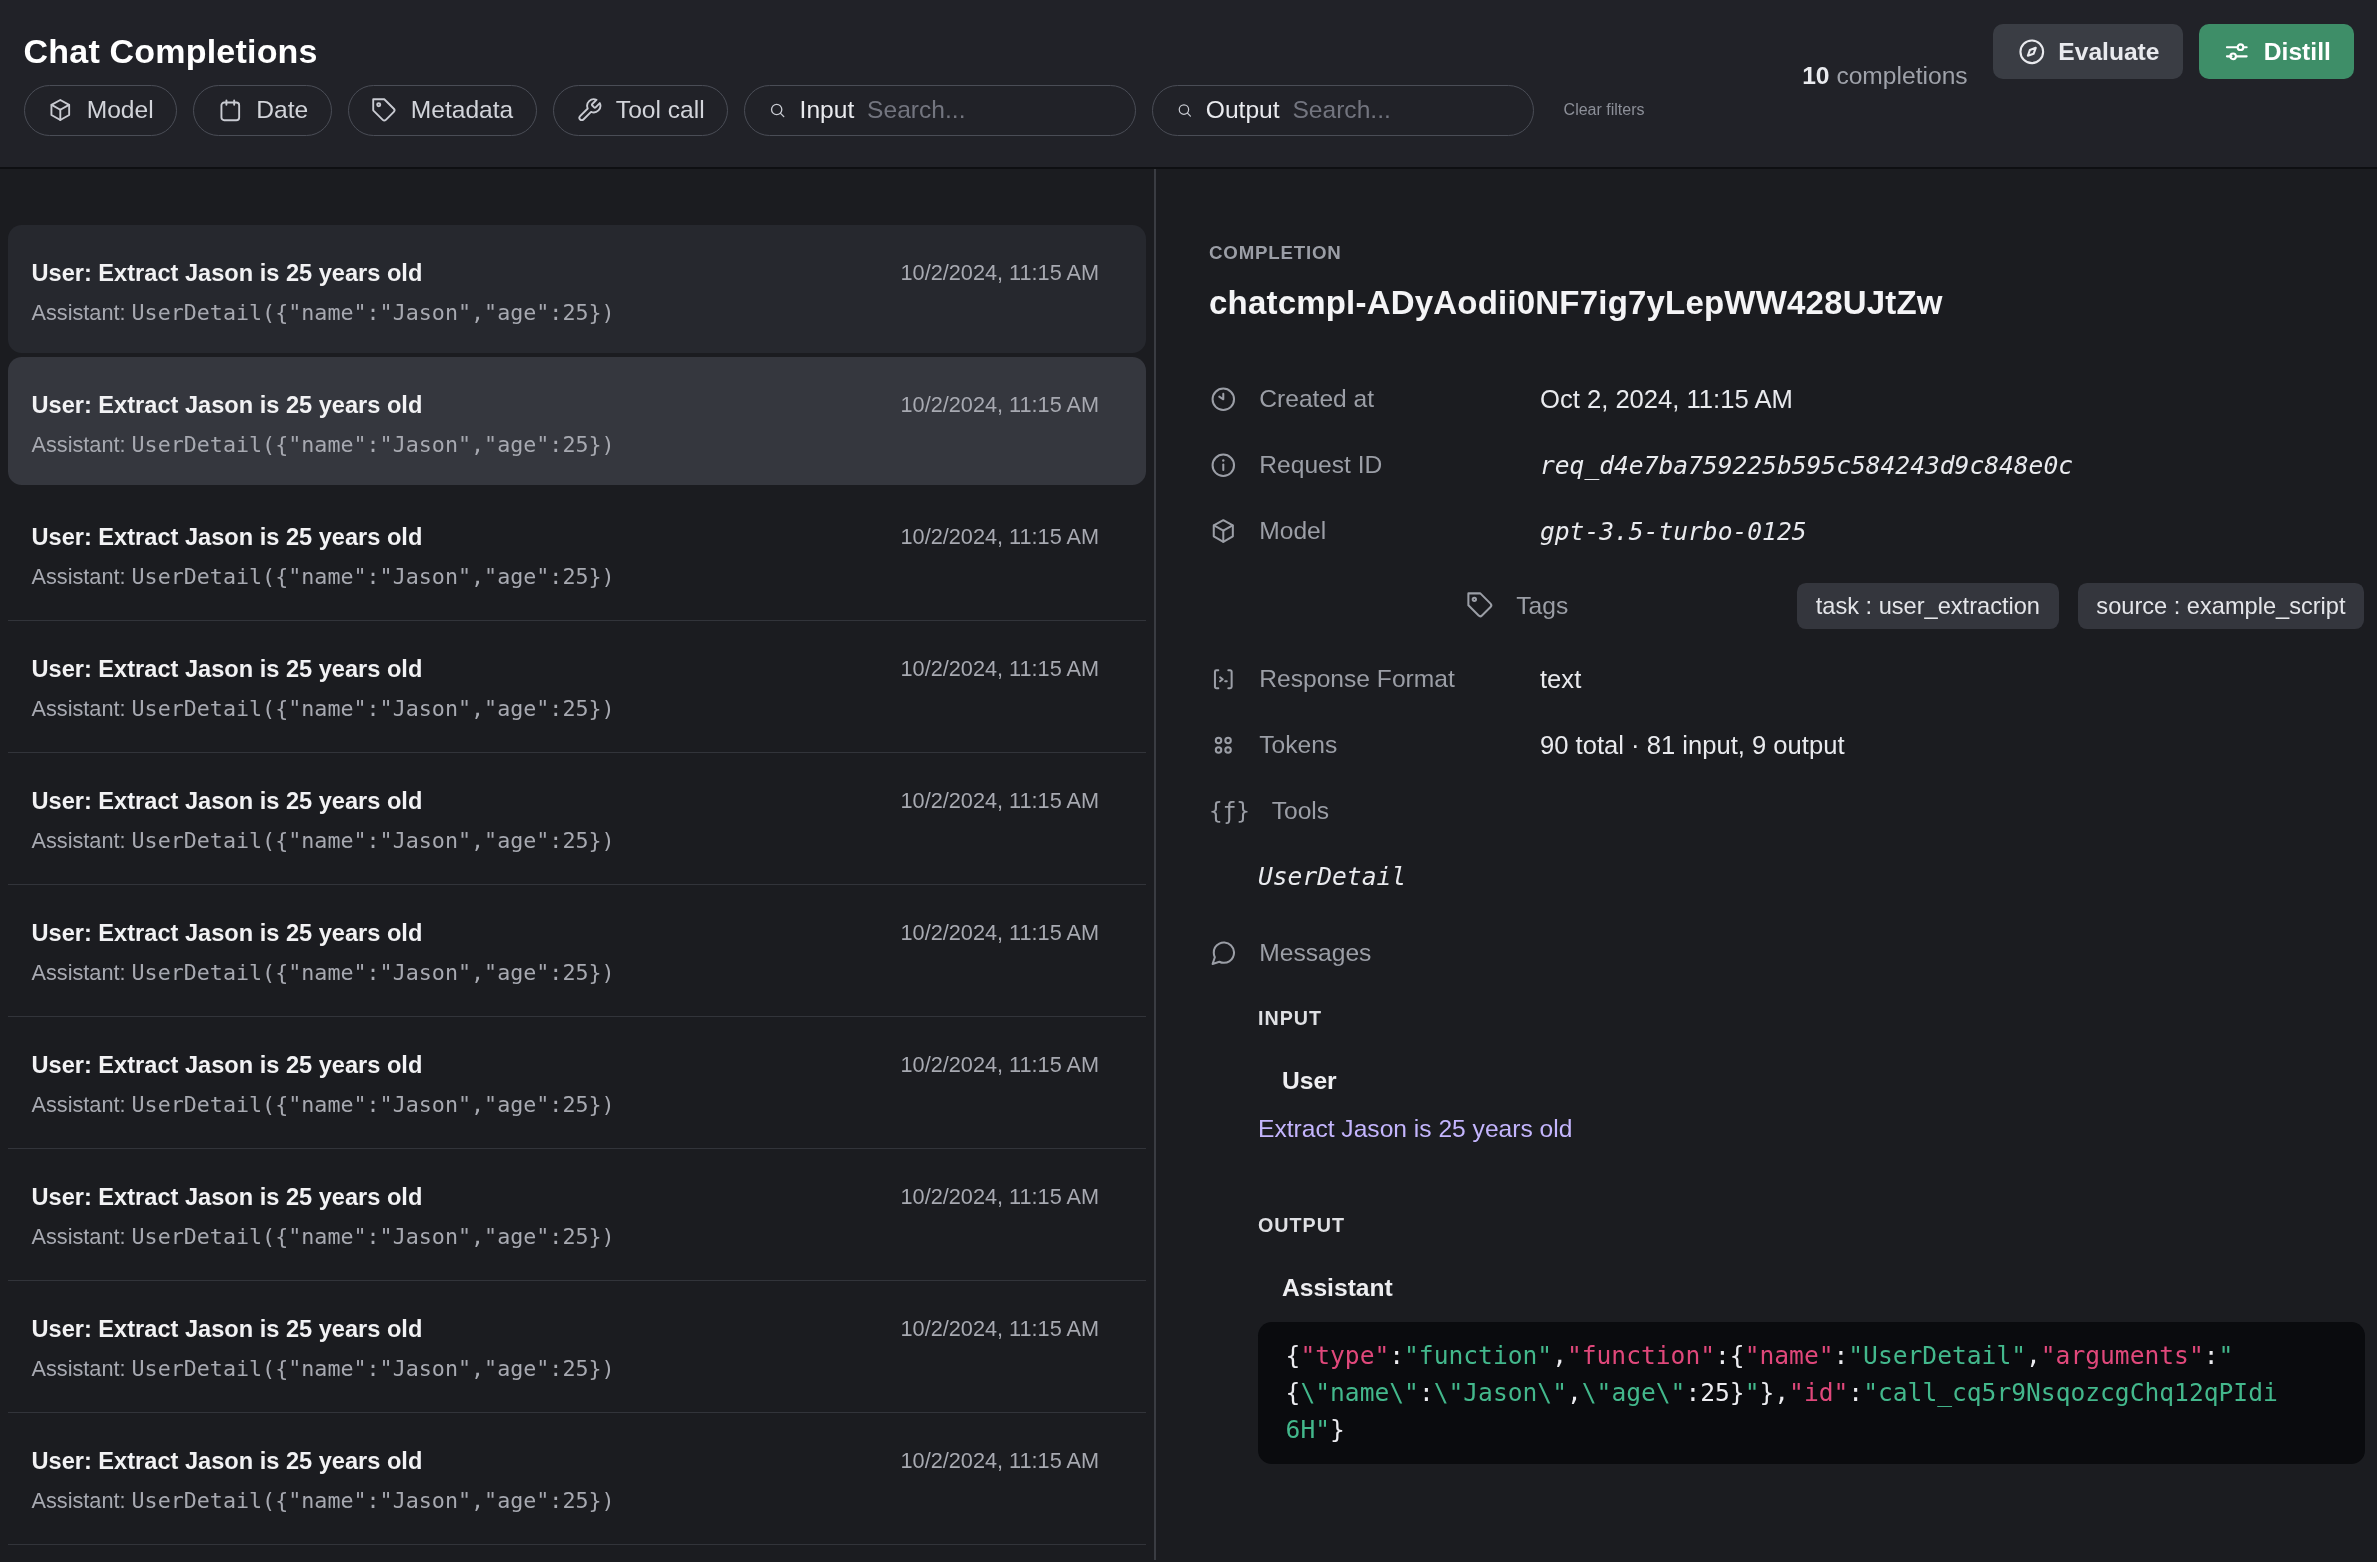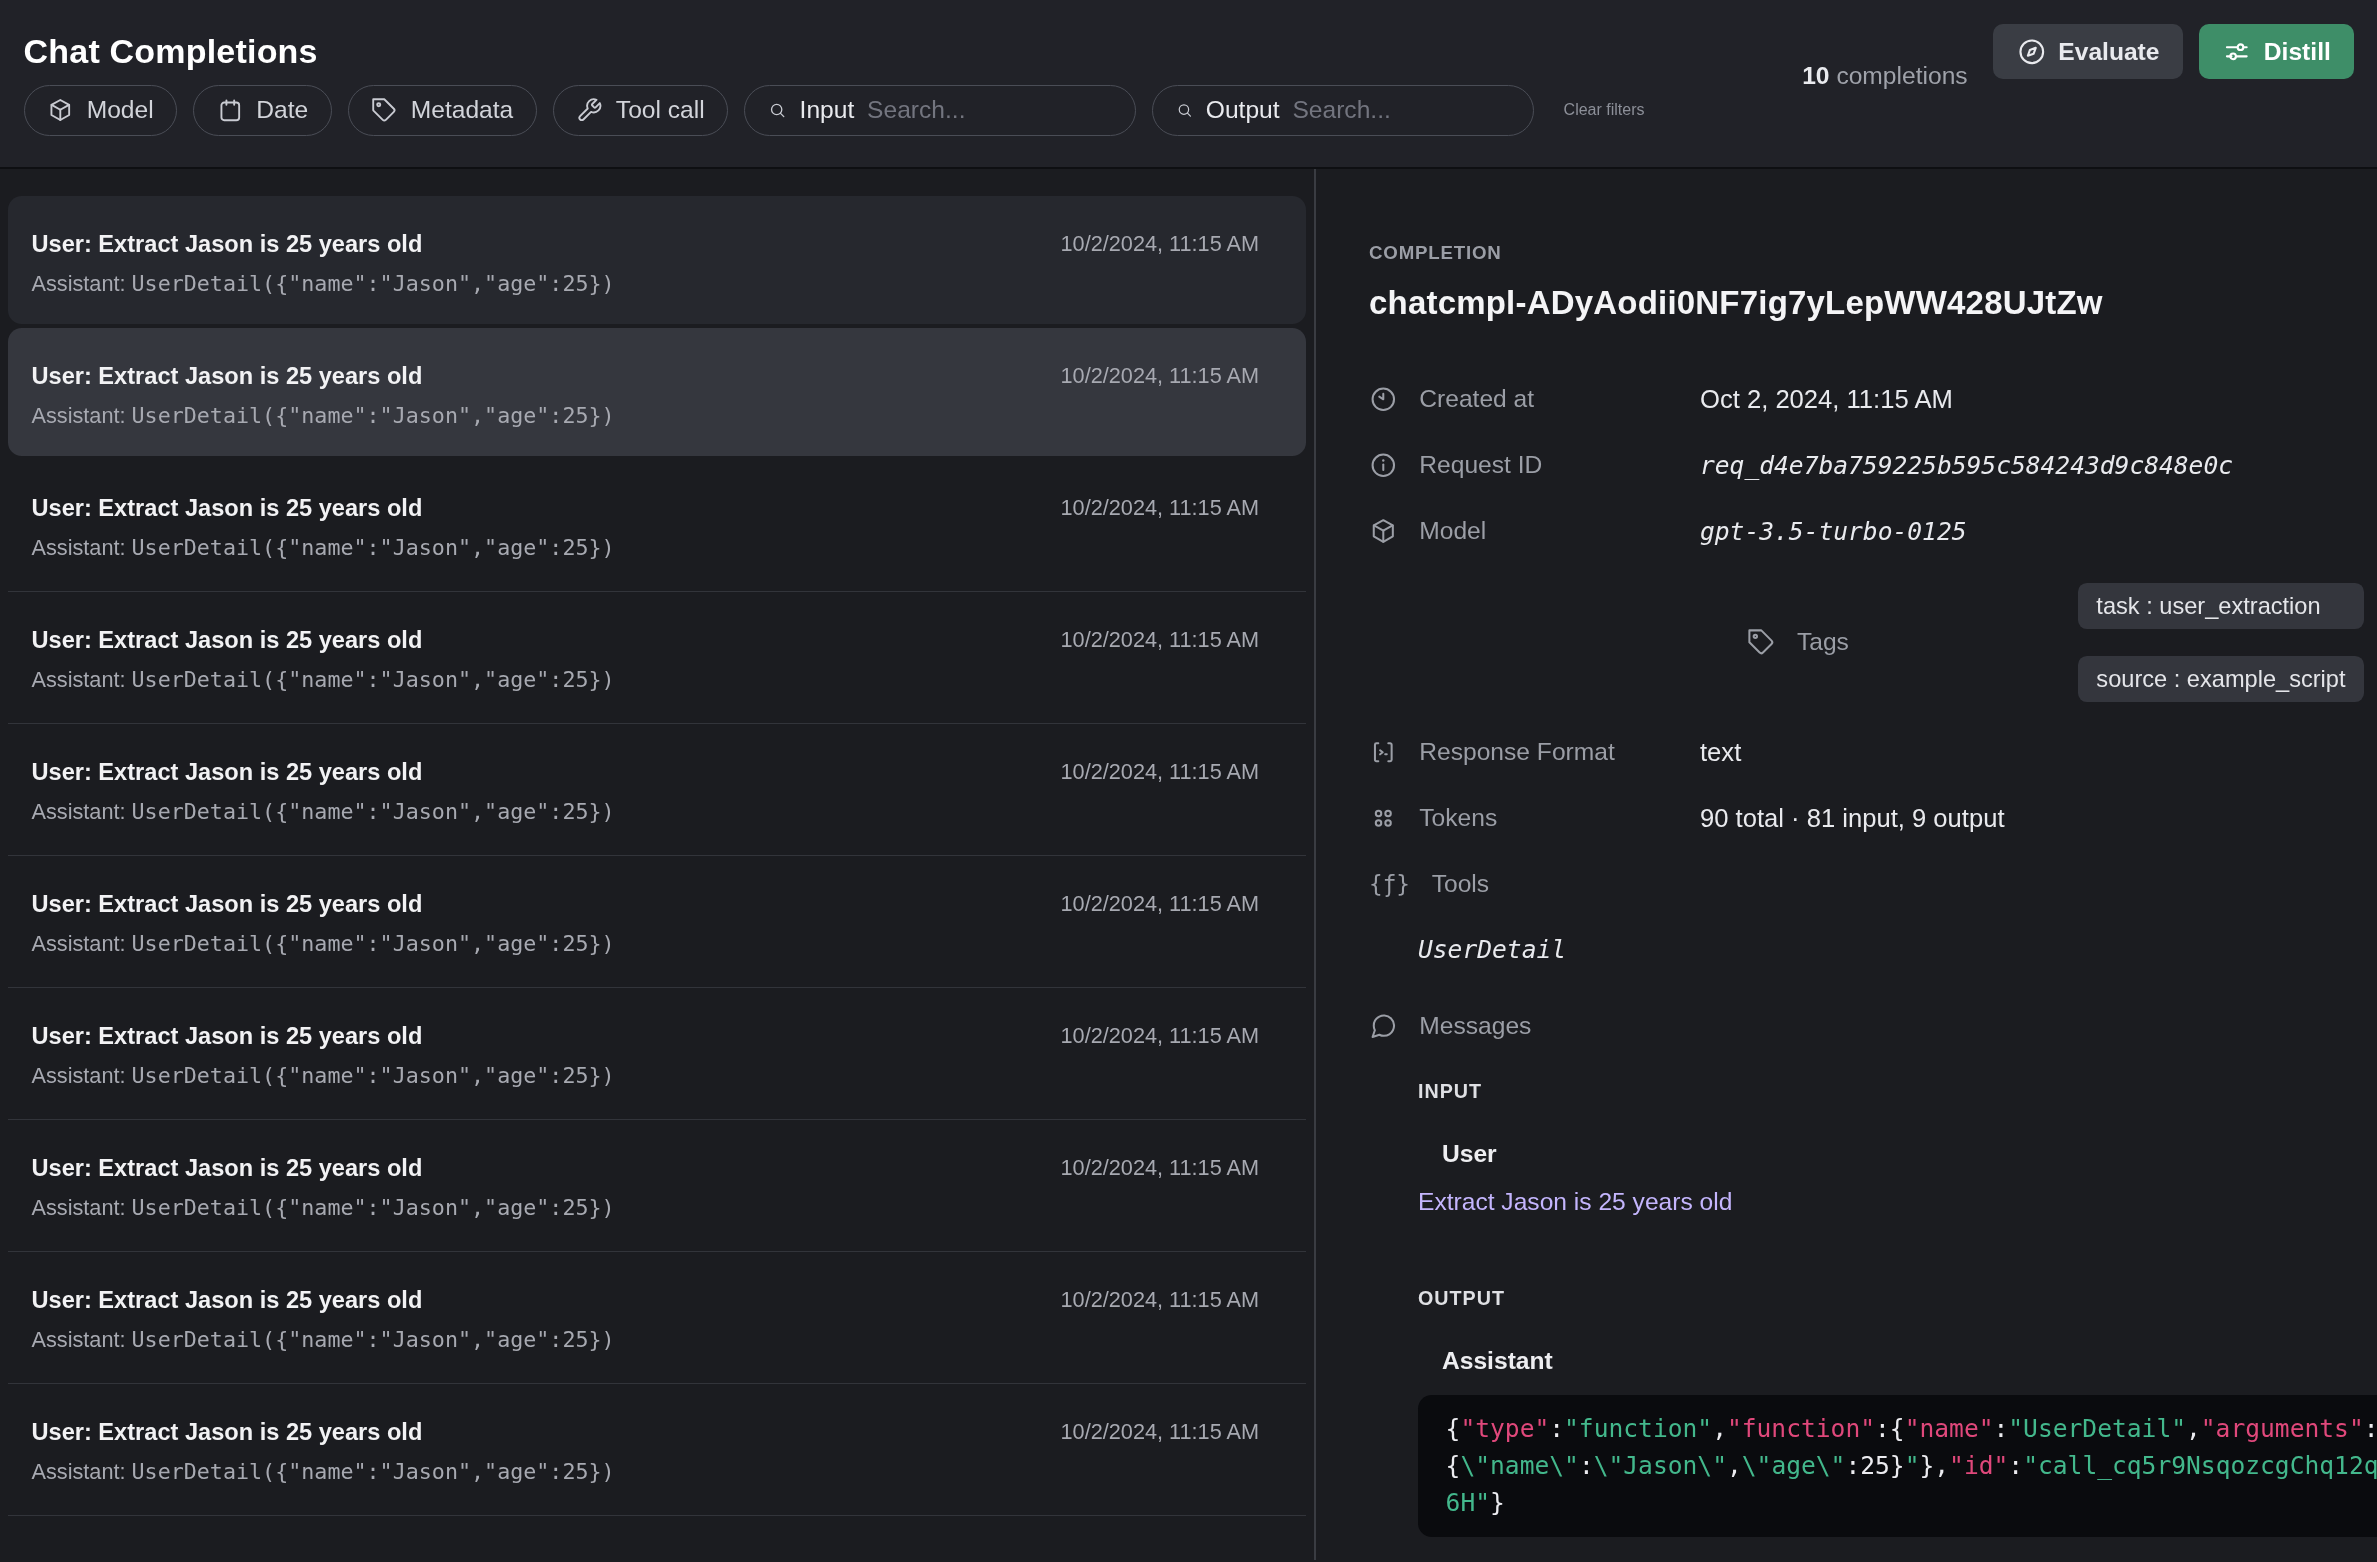--- a/index.html
+++ b/index.html
@@ -33,21 +33,21 @@
   .search-pill { width:392px; }
   .search-pill.out { width:382px; }
   .search-pill .s-label { color:#e9eaee; font-weight:500; }
   .search-pill input { background:transparent; border:none; outline:none; color:#d2d4da;
           font-size:24.6px; width:100%; font-family:inherit; }
   .search-pill input::placeholder { color:#73757f; }
   .clear-filters { font-size:16px; color:#8c8f98; margin-left:13.8px; cursor:pointer; }
 
   
   .content { display:flex; height:1391px; background:#1b1c20; }
-  .list-panel { width:1316px; border-right:2px solid #3a3c42; padding-top:27px; overflow:hidden; }
+  .list-panel { width:1156px; border-right:2px solid #3a3c42; padding-top:56px; overflow:hidden; }
 
   .row { position:relative; height:132px; margin:0 7.9px; padding:35px 47px 0 23.6px; cursor:pointer; }
   .row.default { border-bottom:1px solid #32343a; }
   .row.highlight { background:#26282e; border-radius:13.8px; height:128px; margin-bottom:3.9px; }
   .row.selected  { background:#35373e; border-radius:13.8px; height:128px; margin-bottom:3.9px; }
   .row-user { font-size:23.6px; font-weight:700; color:#f2f2f4; margin-bottom:12.8px; }
   .row-assistant { font-size:21.7px; color:#a7a9b1; }
   .row-assistant .code { font-family:"DejaVu Sans Mono","Liberation Mono",monospace; font-size:21.7px; }
   .row-time { position:absolute; top:35px; right:47px; font-size:21.7px; color:#a7a9b1; }
 
@@ -56,21 +56,21 @@
   .section-label { font-size:18.7px; font-weight:600; letter-spacing:0.8px; color:#9b9ea6; margin-bottom:19.7px; }
   .completion-id { font-size:33px; font-weight:700; color:#f4f4f6; margin-bottom:63px; letter-spacing:0.2px; }
 
   .field { display:flex; align-items:center; min-height:25.6px; margin-bottom:37px; }
   .field.chips-row { margin-bottom:36px;justify-content:flex-end; }
   .f-label { width:331px; display:flex; align-items:center; gap:21.7px; font-size:24.6px; color:#9b9ea6; flex-shrink:0; }
   .f-label .icon { width:28.6px; height:28.6px; display:inline-flex; color:#9b9ea6; }
   .f-label .glyph { font-family:"DejaVu Sans Mono","Liberation Mono",monospace; font-size:22.7px; color:#9b9ea6; }
   .f-value { font-size:25.6px; color:#e9eaee; }
   .f-value.mono { font-family:"DejaVu Sans Mono","Liberation Mono",monospace; font-size:24.6px; }
-  .chips { display:flex; gap:27px;flex-direction:column; }
+  .chips { display:flex; gap:19px; }
   .chip { background:#34363d; border-radius:8.9px; height:46px; line-height:46px; padding:0 18.7px;
           font-size:23.6px; color:#e4e5e9; }
 
   .tools-item { margin:0 0 48px 49px; font-family:"DejaVu Sans Mono","Liberation Mono",monospace;
           font-size:24.6px; color:#e9eaee; }
   .messages-row { margin-bottom:40px; }
 
   .msg-section { margin-left:49px; }
   .msg-label { font-size:19.7px; font-weight:700; letter-spacing:1px; color:#dfe0e4; margin-bottom:37px; }
   .msg-role { font-size:24.6px; font-weight:700; color:#eeeef1; margin-bottom:19.7px;margin-left:24px; }

